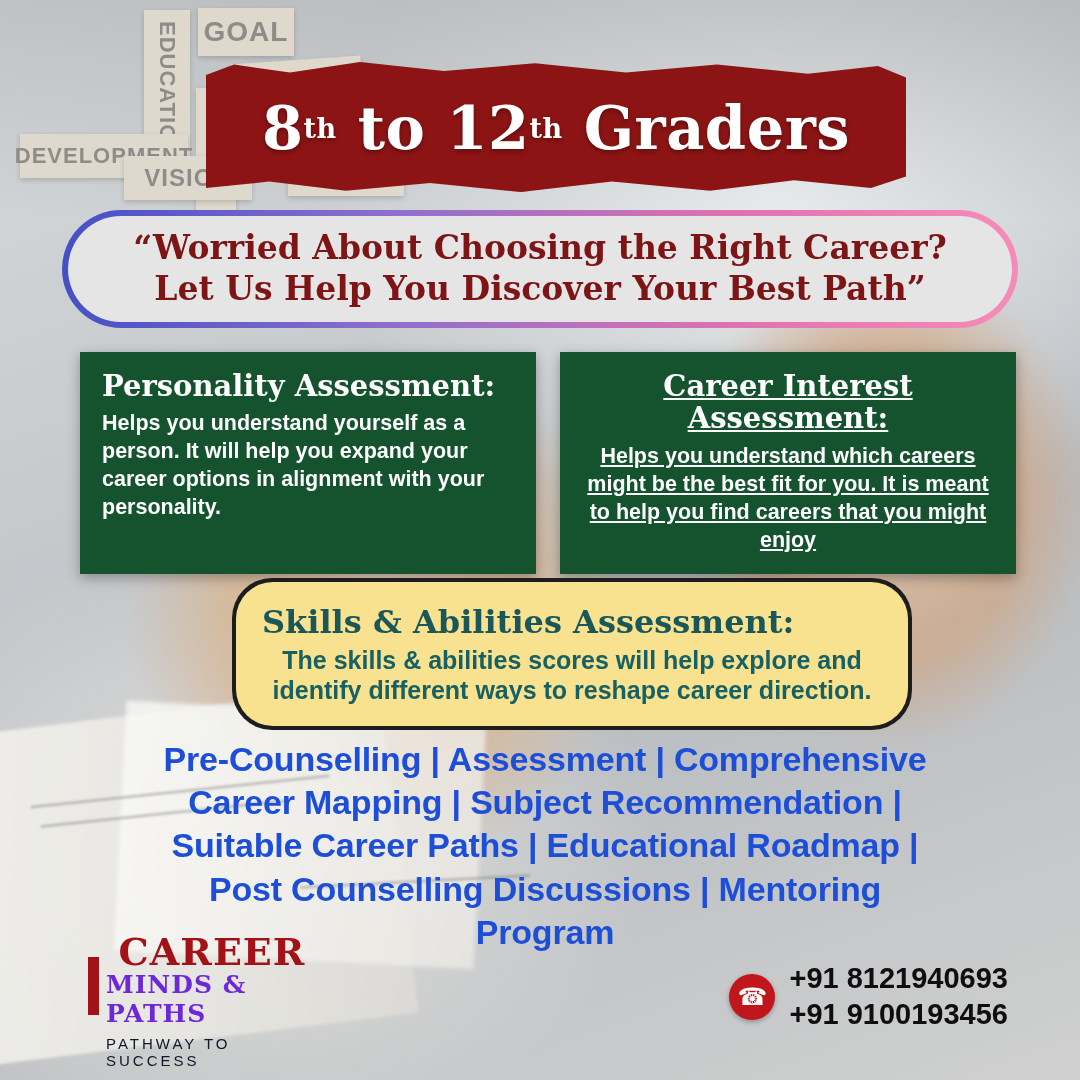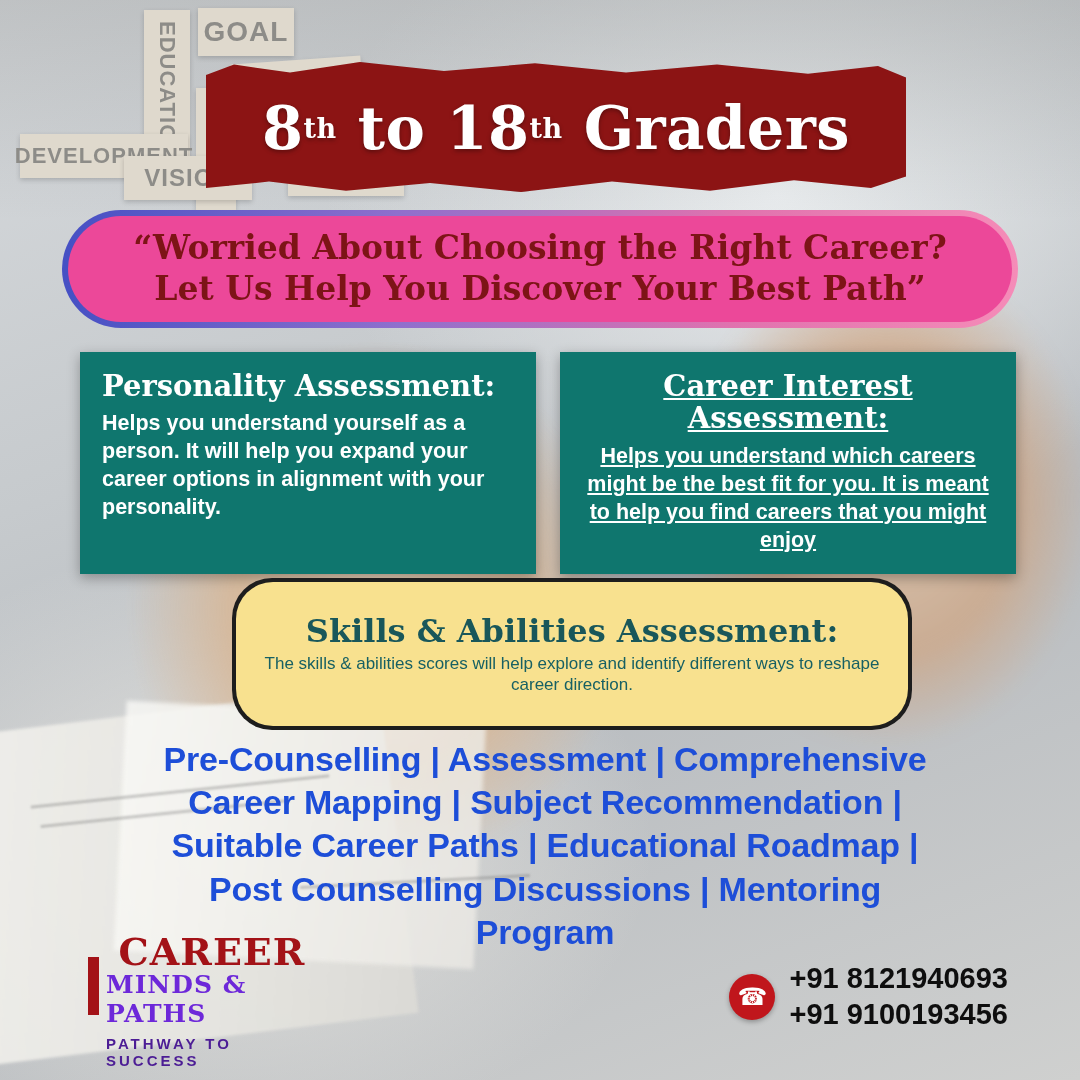--- a/index.html
+++ b/index.html
@@ -99,36 +99,36 @@
   }
   .banner-text sup { font-size: 27px; vertical-align: super; }
   .quote-pill-outline {
     position: absolute; left: 62px; top: 210px; width: 956px; height: 118px;
     border-radius: 62px;
     background: linear-gradient(90deg, #4550c4 0%, #8f6fcd 35%, #e072ae 70%, #f58cb8 100%);
   }
   .quote-pill-inner {
     position: absolute; left: 68px; top: 216px; width: 944px; height: 106px;
     border-radius: 58px;
-    background: #ec4899;
+    background: #e5e5e5;
     display: flex; flex-direction: column; align-items: center; justify-content: center;
   }
   .quote-line {
     font-family: "DejaVu Serif", serif;
     font-weight: 700;
     font-size: 33px;
     color: #7d1416;
     line-height: 1.24;
     white-space: nowrap;
   }
 
   
   .card-red {
     position: absolute;
-    background: #0f766e;
+    background: #14532d;
     color: #fff;
     padding: 18px 22px 20px;
     box-shadow: 0 4px 12px rgba(0,0,0,.3);
   }
   #card-personality { left: 80px; top: 352px; width: 456px; height: 222px; }
   #card-interest    { left: 560px; top: 352px; width: 456px; height: 222px; text-decoration: underline; }
 
   .card-red h3 {
     font-family: "DejaVu Serif", serif;
     font-size: 29px;
@@ -148,35 +148,35 @@
   
   .skills-outline {
     position: absolute; left: 232px; top: 578px; width: 680px; height: 152px;
     border-radius: 40px;
     background: #1d1d1d;
   }
   .skills-box {
     position: absolute; left: 236px; top: 582px; width: 672px; height: 144px;
     border-radius: 37px;
     background: #f8e18f;
-    display: flex; flex-direction: column; align-items: center; justify-content: center;
+    display: flex; flex-direction: column; align-items: flex-start; justify-content: center;
     padding: 6px 26px;
   }
   .skills-title {
     font-family: "DejaVu Serif", serif;
     font-weight: 700;
     font-size: 32px;
     color: #19575a;
     margin-bottom: 4px;
     white-space: nowrap;
   }
   .skills-body {
     font-family: "Liberation Sans", sans-serif;
-    font-weight: 400;
-    font-size: 17px;
+    font-weight: 700;
+    font-size: 25px;
     line-height: 1.22;
     color: #176063;
     text-align: center;
   }
 
   
   .services {
     position: absolute; left: 150px; top: 738px; width: 790px;
     text-align: center;
     font-family: "Liberation Sans", sans-serif;
@@ -212,23 +212,23 @@
     color: #6d28d9;
     letter-spacing: 1px;
     line-height: 1.15;
     margin-left: 18px;
   }
   .logo-rule {
     width: 196px; height: 3px; background: #a31217; margin: 3px 0 3px 18px;
   }
   .logo-tag {
     font-family: "Liberation Sans", sans-serif;
-    font-weight: 700;
+    font-weight: 400;
     font-size: 15px;
-    color: #4c1d95;
+    color: #0f172a;
     letter-spacing: 3px;
     margin-left: 18px;
   }
 
   
   .phone-wrap {
     position: absolute; right: 72px; bottom: 48px;
     display: flex; align-items: center; gap: 14px;
   }
   .phone-icon {
@@ -265,21 +265,21 @@
   <div class="tile vert" style="left:144px; top:10px; width:46px; height:160px; font-size:22px;">EDUCATION</div>
   <div class="tile" style="left:20px; top:134px; width:168px; height:44px; font-size:22px;">DEVELOPMENT</div>
   <div class="tile" style="left:232px; top:60px; width:130px; height:46px; font-size:26px; transform:rotate(-4deg); color:#b3ad9f;">GROWTH</div>
   <div class="tile vert" style="left:196px; top:88px; width:40px; height:122px; font-size:19px; color:#b5af9f;">SUCCESS</div>
   <div class="tile" style="left:124px; top:156px; width:128px; height:44px; font-size:24px;">VISION</div>
   <div class="tile" style="left:288px; top:150px; width:116px; height:46px; font-size:24px; color:#b3ad9f;">SKILL</div>
   <div class="tile" style="left:268px; top:108px; width:150px; height:52px; font-size:30px; color:#bfb9a9;">CAREER</div>
 
   <div class="banner"></div>
   <div class="banner-text">
-    <span>8</span><sup>th</sup>&nbsp;<span>to 18</span><sup>th</sup>&nbsp;<span>Graders</span>
+    <span>8</span><sup>th</sup>&nbsp;<span>to 12</span><sup>th</sup>&nbsp;<span>Graders</span>
   </div>
 
   <div class="quote-pill-outline"></div>
   <div class="quote-pill-inner">
     <div class="quote-line">“Worried About Choosing the Right Career?</div>
     <div class="quote-line">Let Us Help You Discover Your Best Path”</div>
   </div>
 
   <div class="card-red" id="card-personality">
     <h3>Personality Assessment:</h3>

